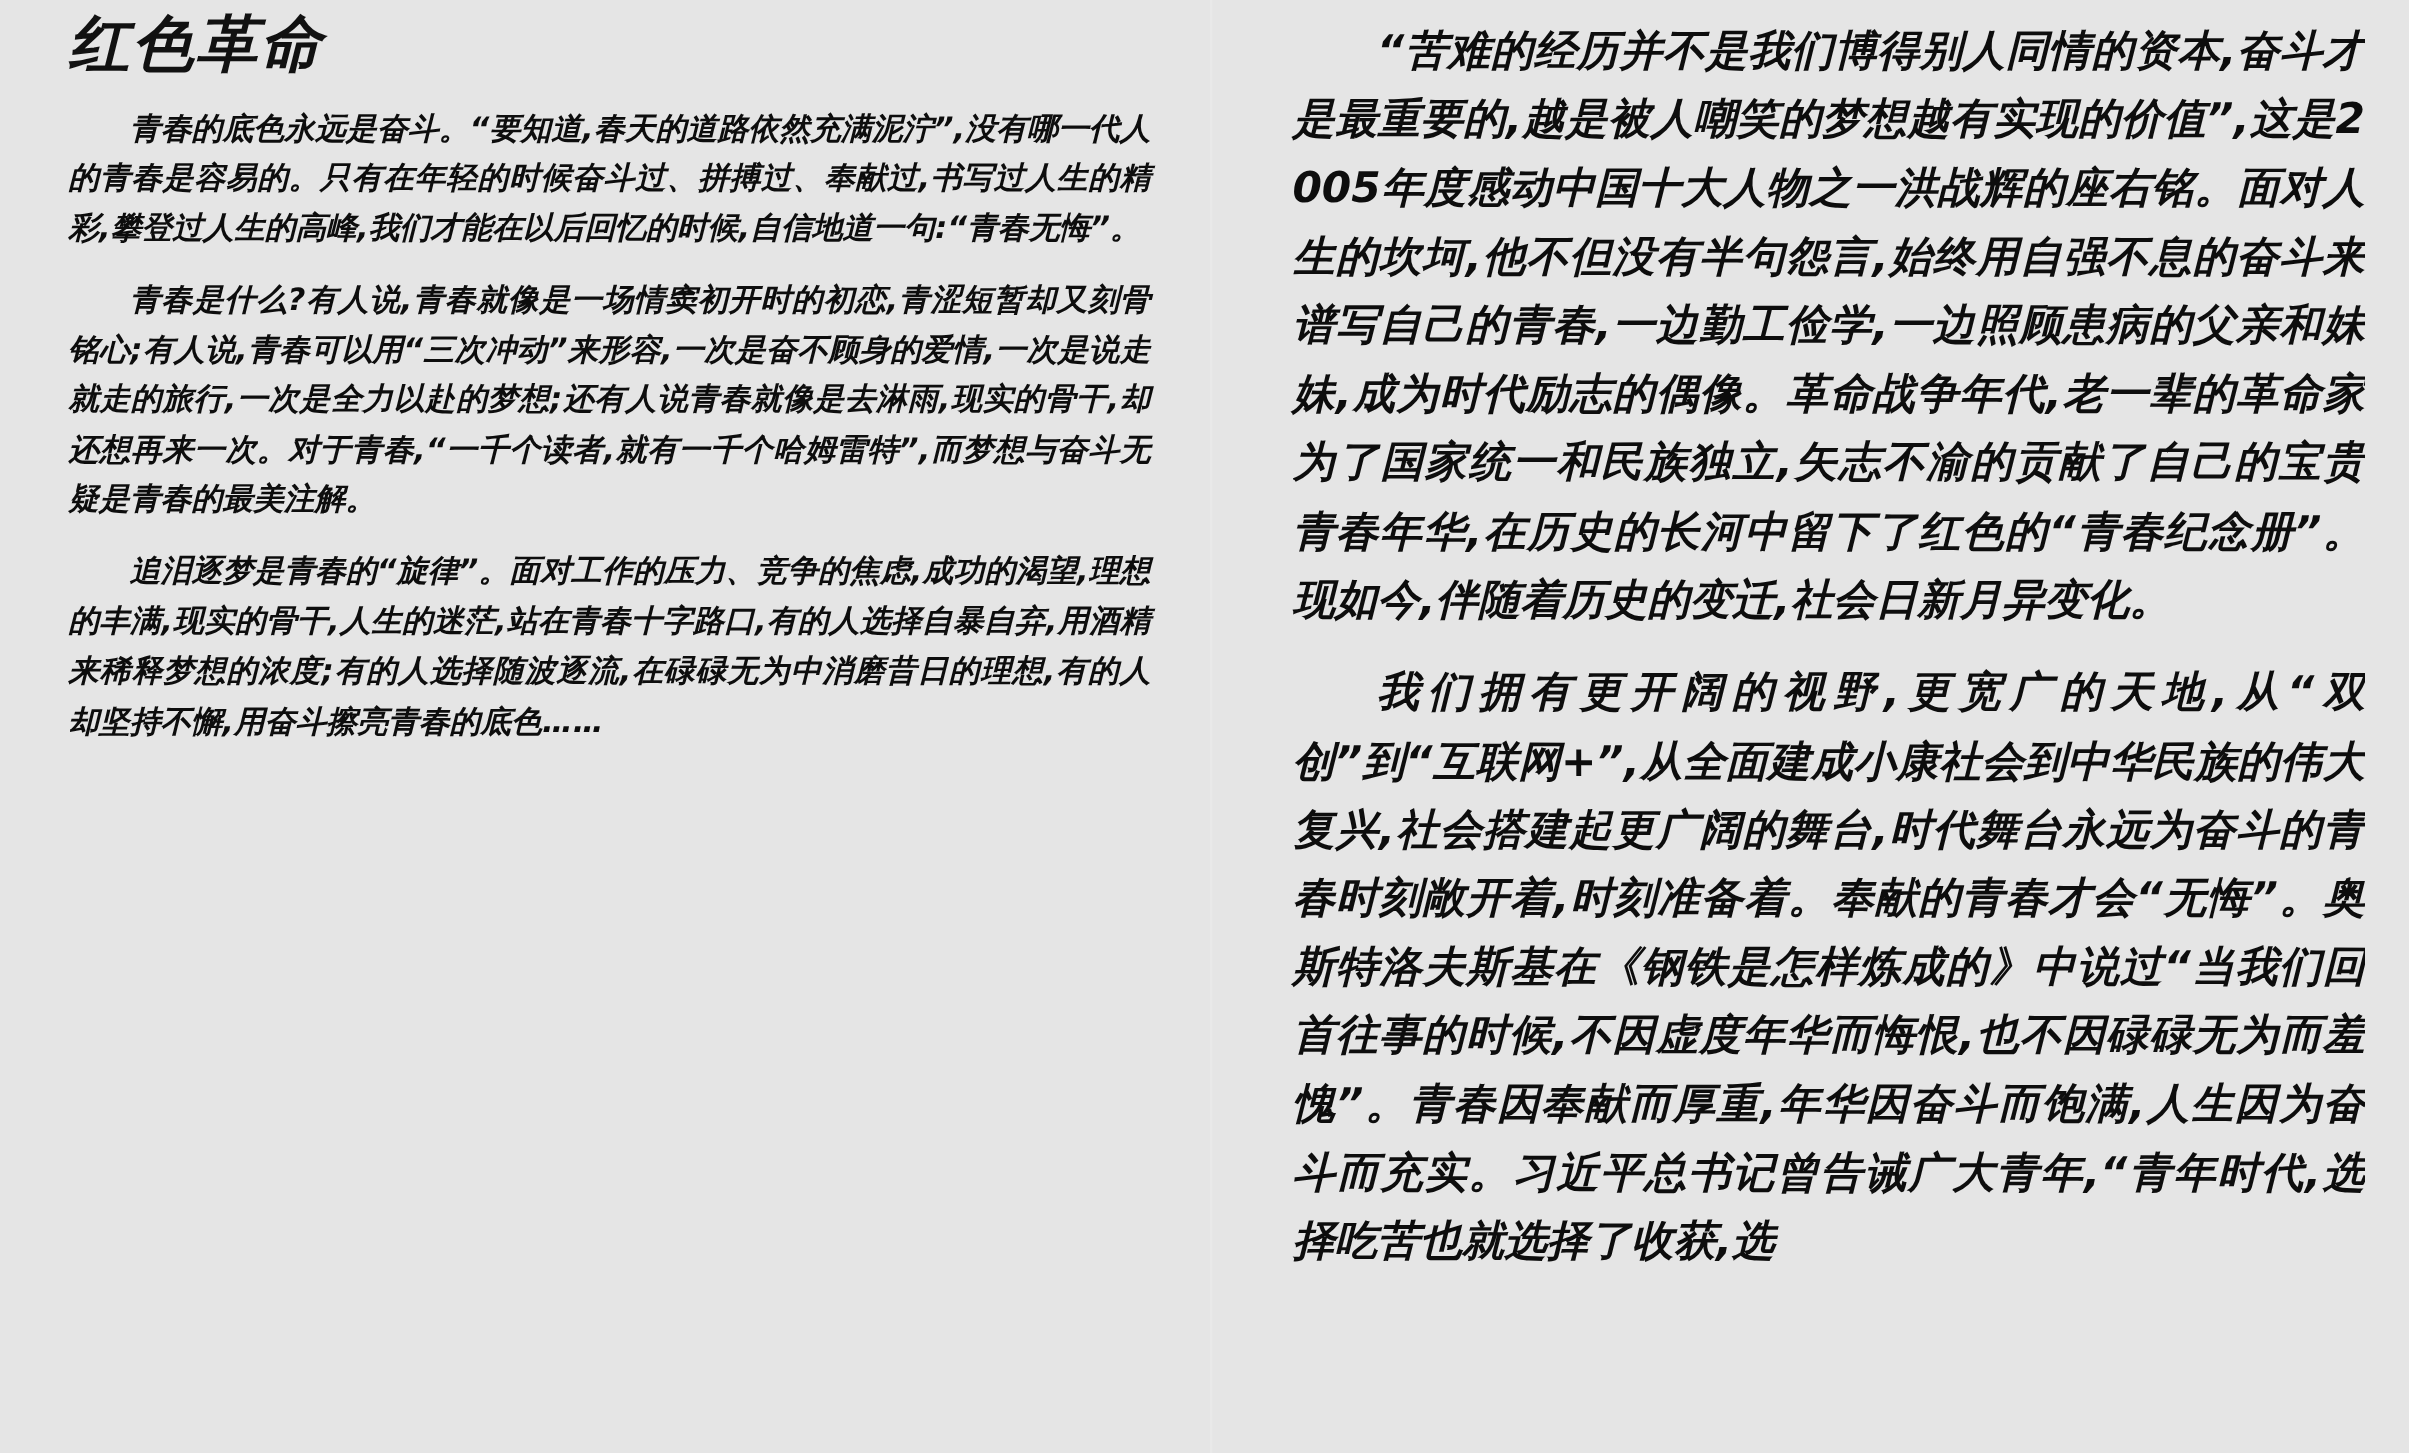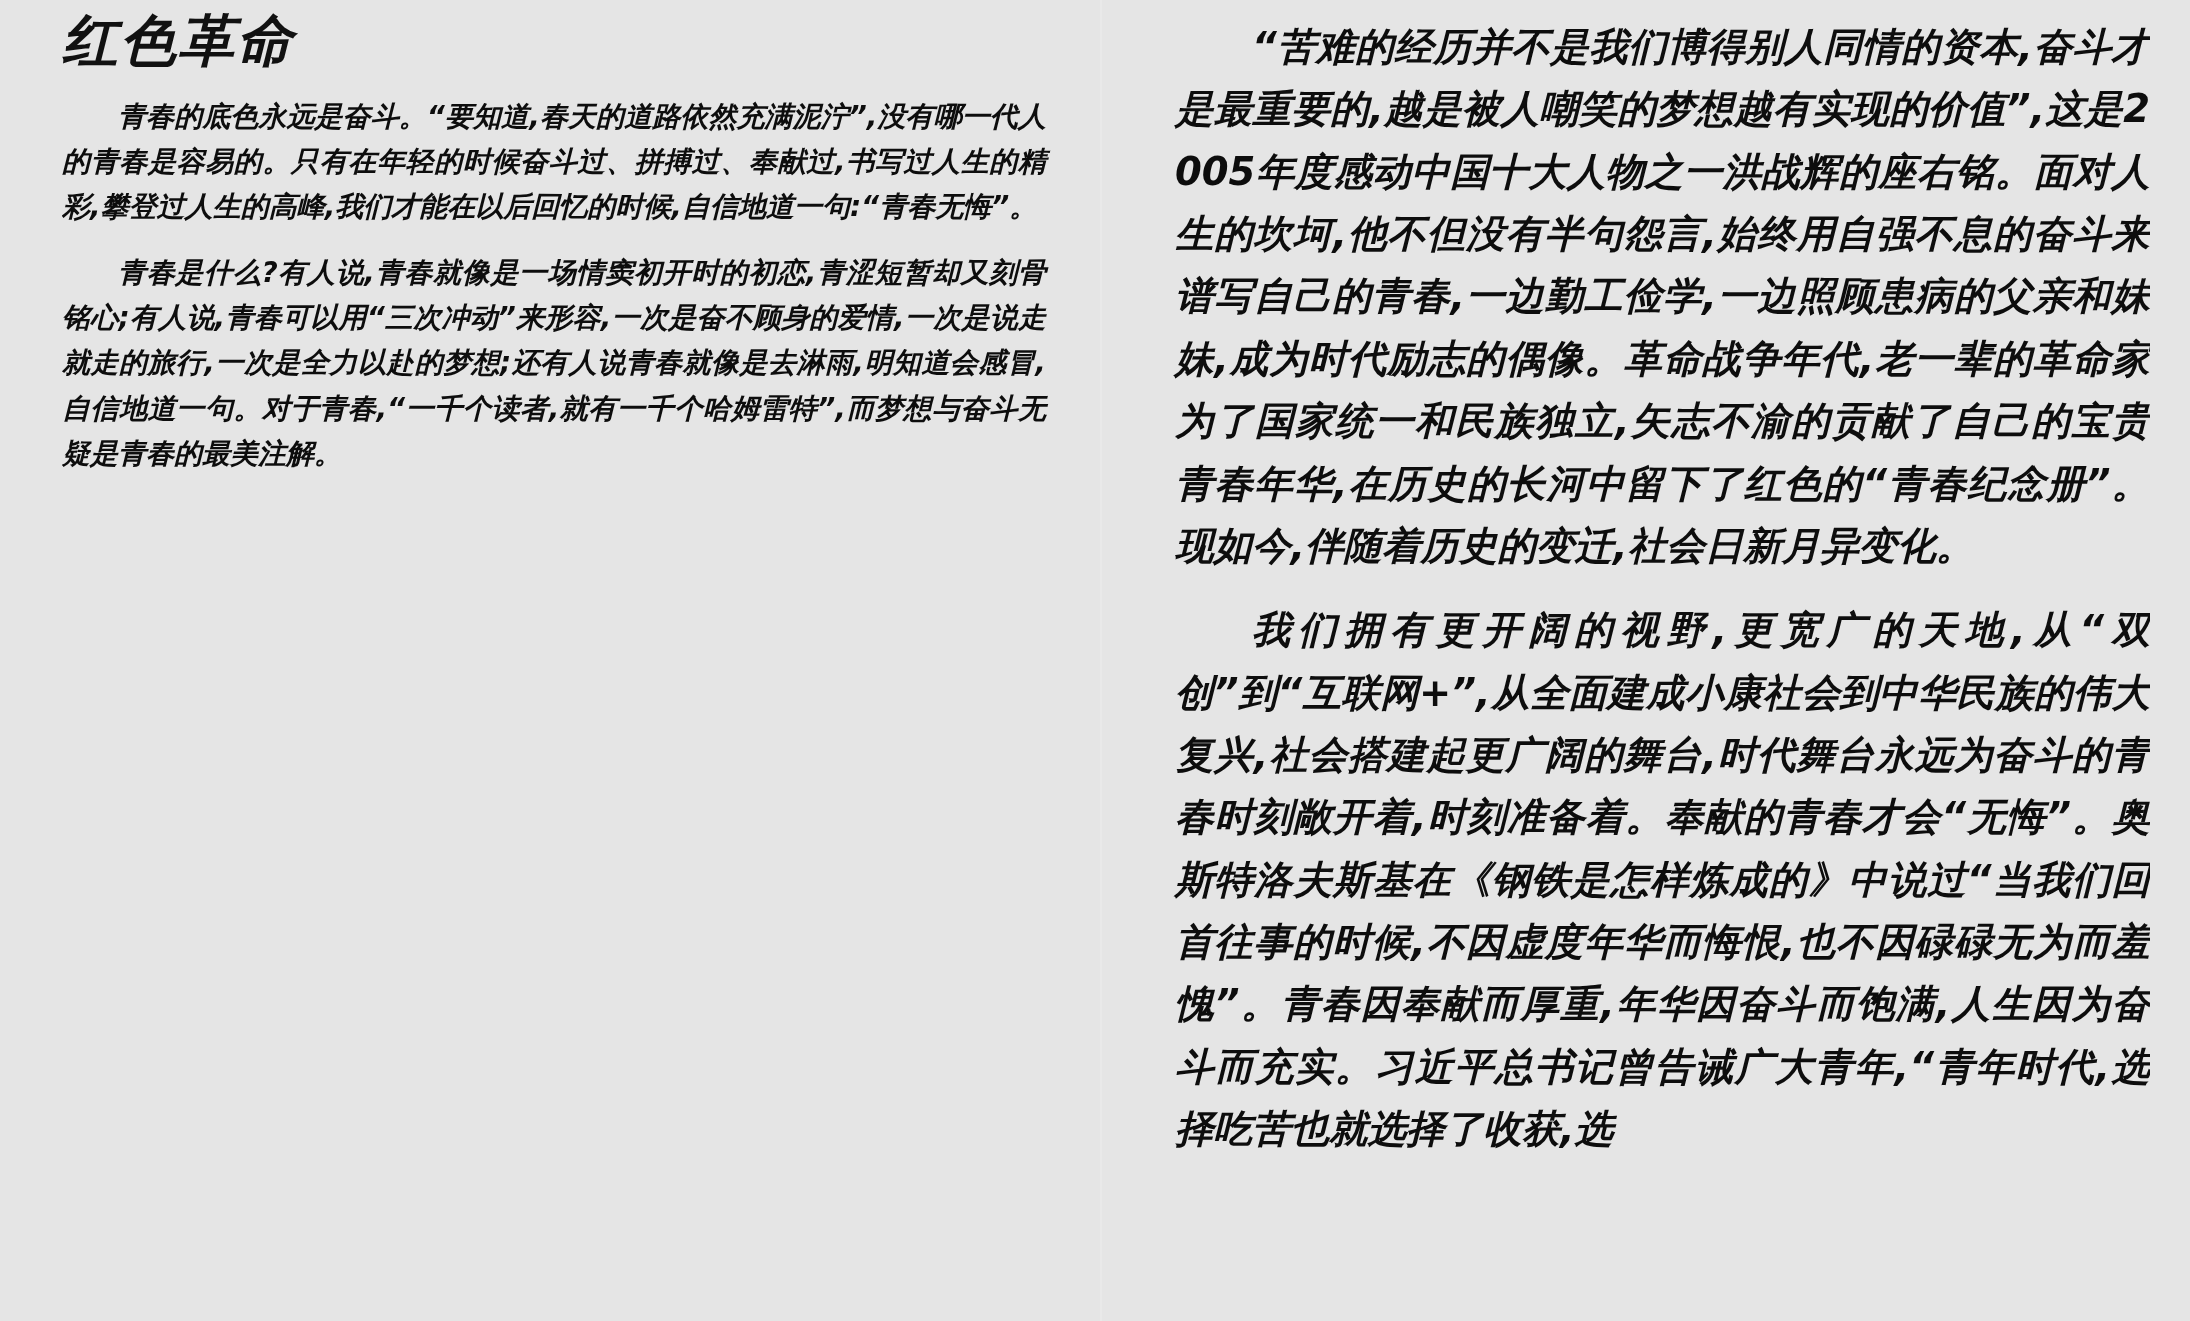--- a/index.html
+++ b/index.html
@@ -81,21 +81,22 @@
 </head>
 <body>
 
 <div class="page">
   <div class="divider"></div>
   <div class="columns">
 
     <div class="column column-left">
       <h1 class="title">红色革命</h1>
       <p class="para">青春的底色永远是奋斗。“要知道,春天的道路依然充满泥泞”,没有哪一代人的青春是容易的。只有在年轻的时候奋斗过、拼搏过、奉献过,书写过人生的精彩,攀登过人生的高峰,我们才能在以后回忆的时候,自信地道一句:“青春无悔”。</p>
-      <p class="para">青春是什么?有人说,青春就像是一场情窦初开时的初恋,青涩短暂却又刻骨铭心;有人说,青春可以用“三次冲动”来形容,一次是奋不顾身的爱情,一次是说走就走的旅行,一次是全力以赴的梦想;还有人说青春就像是去淋雨,明知道会感冒,自信地道一句。对于青春,“一千个读者,就有一千个哈姆雷特”,而梦想与奋斗无疑是青春的最美注解。</p>
+      <p class="para">青春是什么?有人说,青春就像是一场情窦初开时的初恋,青涩短暂却又刻骨铭心;有人说,青春可以用“三次冲动”来形容,一次是奋不顾身的爱情,一次是说走就走的旅行,一次是全力以赴的梦想;还有人说青春就像是去淋雨,现实的骨干,却还想再来一次。对于青春,“一千个读者,就有一千个哈姆雷特”,而梦想与奋斗无疑是青春的最美注解。</p>
+      <p class="para">追泪逐梦是青春的“旋律”。面对工作的压力、竞争的焦虑,成功的渴望,理想的丰满,现实的骨干,人生的迷茫,站在青春十字路口,有的人选择自暴自弃,用酒精来稀释梦想的浓度;有的人选择随波逐流,在碌碌无为中消磨昔日的理想,有的人却坚持不懈,用奋斗擦亮青春的底色……</p>
     </div>
 
     <div class="column column-right">
       <p class="para">“苦难的经历并不是我们博得别人同情的资本,奋斗才是最重要的,越是被人嘲笑的梦想越有实现的价值”,这是2005年度感动中国十大人物之一洪战辉的座右铭。面对人生的坎坷,他不但没有半句怨言,始终用自强不息的奋斗来谱写自己的青春,一边勤工俭学,一边照顾患病的父亲和妹妹,成为时代励志的偶像。革命战争年代,老一辈的革命家为了国家统一和民族独立,矢志不渝的贡献了自己的宝贵青春年华,在历史的长河中留下了红色的“青春纪念册”。现如今,伴随着历史的变迁,社会日新月异变化。</p>
       <p class="para">我们拥有更开阔的视野,更宽广的天地,从“双创”到“互联网+”,从全面建成小康社会到中华民族的伟大复兴,社会搭建起更广阔的舞台,时代舞台永远为奋斗的青春时刻敞开着,时刻准备着。奉献的青春才会“无悔”。奥斯特洛夫斯基在《钢铁是怎样炼成的》中说过“当我们回首往事的时候,不因虚度年华而悔恨,也不因碌碌无为而羞愧”。青春因奉献而厚重,年华因奋斗而饱满,人生因为奋斗而充实。习近平总书记曾告诫广大青年,“青年时代,选择吃苦也就选择了收获,选</p>
     </div>
 
   </div>
 </div>
 

